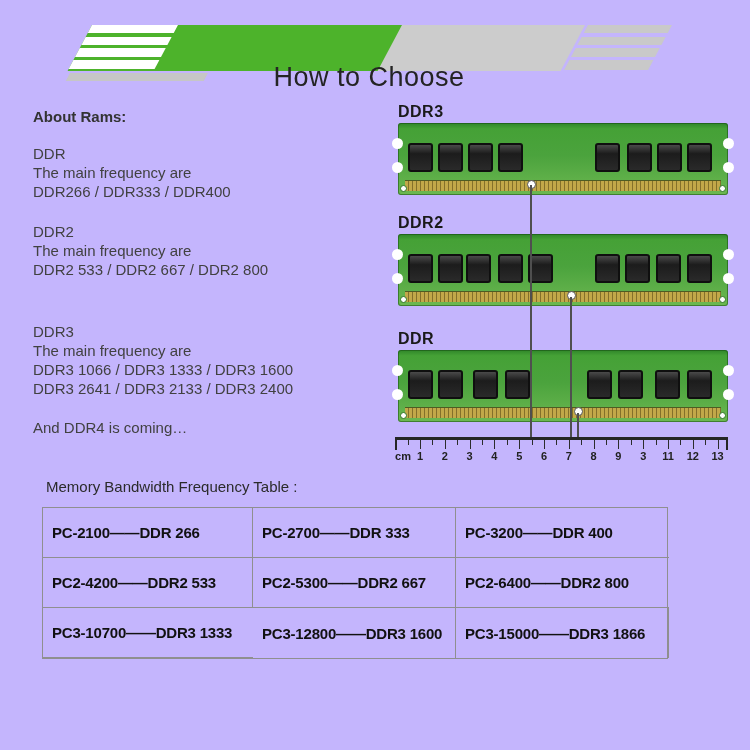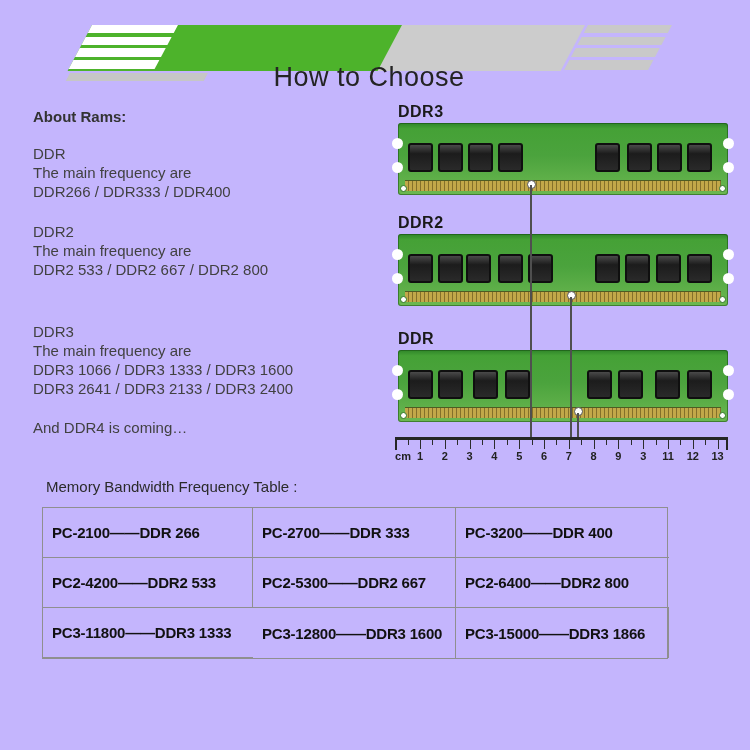--- a/index.html
+++ b/index.html
@@ -221,18 +221,18 @@
     </div>
 
   <div class="table-title">Memory Bandwidth Frequency Table :</div>
   <div class="freq-table">
     <div class="cell">PC-2100——DDR 266</div>
     <div class="cell">PC-2700——DDR 333</div>
     <div class="cell last-col">PC-3200——DDR 400</div>
     <div class="cell">PC2-4200——DDR2 533</div>
     <div class="cell">PC2-5300——DDR2 667</div>
     <div class="cell last-col">PC2-6400——DDR2 800</div>
-    <div class="cell last-col">PC3-11800——DDR3 1333</div>
+    <div class="cell last-col">PC3-10700——DDR3 1333</div>
     <div class="cell last-row">PC3-12800——DDR3 1600</div>
     <div class="cell last-row">PC3-15000——DDR3 1866</div>
   </div>
 
 </div>
 
 </body></html>

